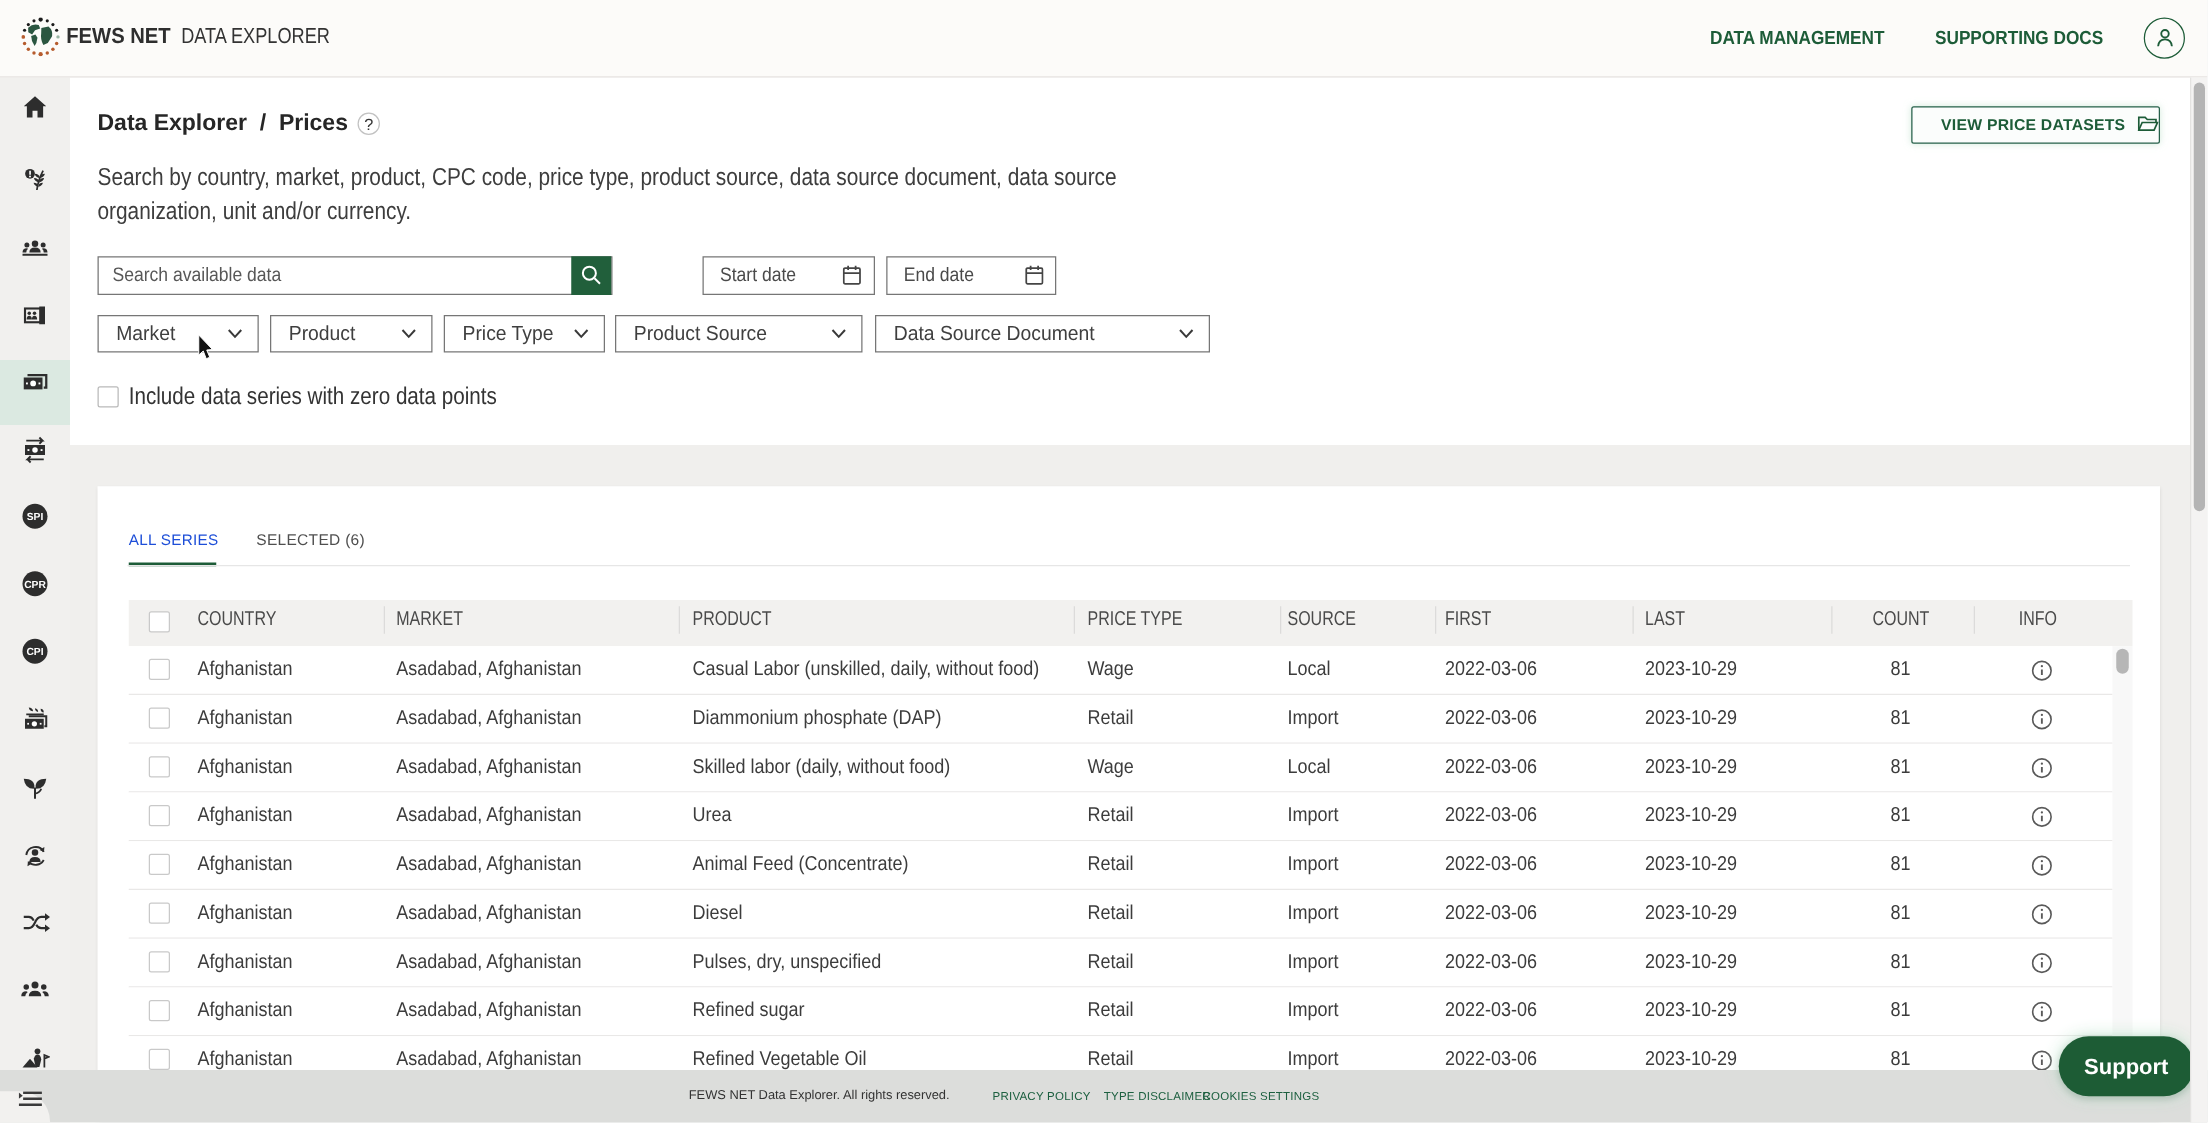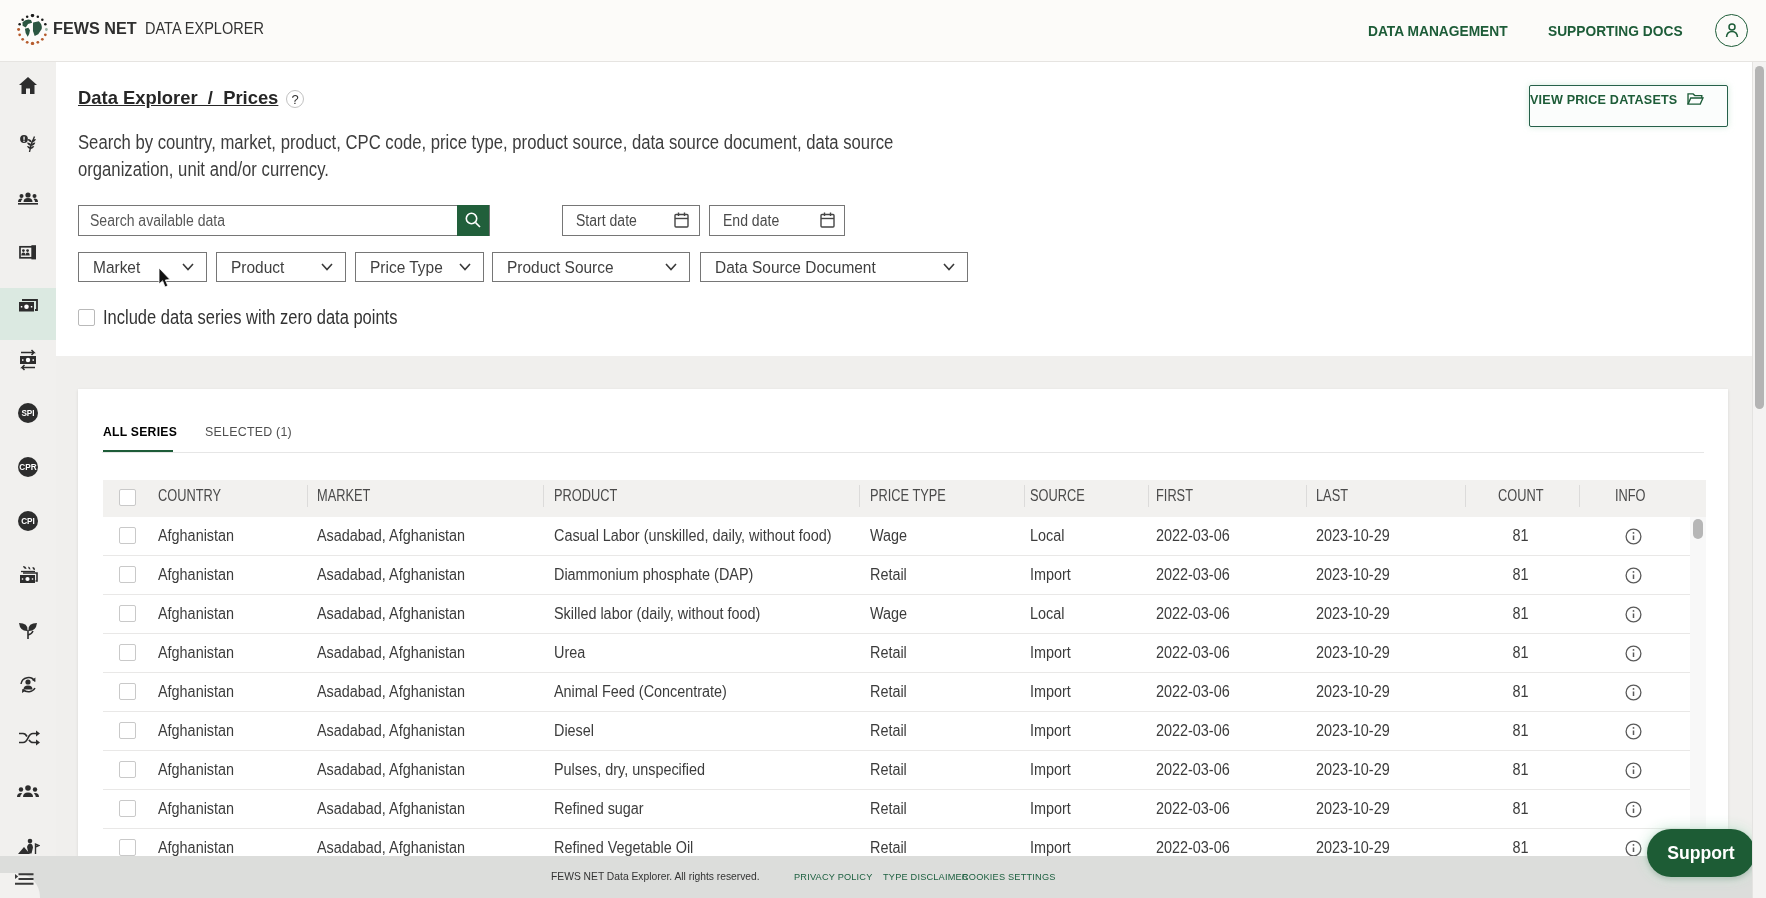--- a/index.html
+++ b/index.html
@@ -12,38 +12,38 @@
 #brand { left:53px; top:18px; font-size:17.4px; font-weight:bold; color:#2e2e2e; z-index:31; transform:scaleX(0.93); transform-origin:0 0; }
 #appname { left:145px; top:18px; font-size:17.4px; color:#333; z-index:31; transform:scaleX(0.835); transform-origin:0 0; }
 .navlink { top:22px; font-size:15.2px; font-weight:bold; color:#1d5c38; z-index:31; transform:scaleX(0.906); transform-origin:0 0; }
 #avatar { left:1715px; top:14px; width:33px; height:33px; border:1.4px solid #1d5c38; border-radius:50%; z-index:31; }
 
 #sidebar { left:0; top:62px; width:56px; height:836px; background:#f1f0ee; z-index:20; }
 #sidehl { left:0; top:226px; width:56px; height:52px; background:#dbe9e1; }
 .sicon { left:16px; width:24px; height:24px; }
 
 #sec1 { left:56px; top:62px; width:1710px; height:294px; background:#ffffff; }
-#h1 { left:78px; top:87px; font-size:18.4px; font-weight:bold; color:#262626;text-decoration:underline; }
+#h1 { left:78px; top:87px; font-size:18.4px; font-weight:bold; color:#262626; }
 #qmark { left:286px; top:90px; width:18px; height:18px; border:1px solid #c2c2c2; border-radius:50%; color:#333; font-size:13px; text-align:center; line-height:17px; }
-#viewbtn { left:1529px; top:85px; width:199px; height:42px; border:1px solid #26604a; border-radius:2px; background:#fbfdfc; color:#1d5c38; font-size:12.6px; font-weight:bold; letter-spacing:0.2px; text-align:left; line-height:28px; box-shadow:0 0 6px rgba(180,220,195,0.6); }
+#viewbtn { left:1529px; top:85px; width:199px; height:30px; border:1px solid #26604a; border-radius:2px; background:#fbfdfc; color:#1d5c38; font-size:12.6px; font-weight:bold; letter-spacing:0.2px; text-align:right; line-height:28px; box-shadow:0 0 6px rgba(180,220,195,0.6); }
 #para { left:78px; top:129px; width:1100px; font-size:19.6px; color:#3d3d3d; line-height:26.5px; transform:scaleX(0.851); transform-origin:0 0; }
 .inp { border:1px solid #767676; background:#fff; font-size:15.6px; color:#4a4a4a; }
 .sq { display:inline-block; transform:scaleX(0.9); transform-origin:0 50%; }
 #searchinp { left:78px; top:205px; width:412px; height:31px; line-height:29px; padding-left:11px; color:#575757; }
 #searchbtn { left:457px; top:205px; width:32px; height:31px; background:#215f3b; }
 #startdate { left:562px; top:205px; width:138px; height:31px; line-height:29px; padding-left:13px; }
 #enddate { left:709px; top:205px; width:136px; height:31px; line-height:29px; padding-left:13px; }
 .dd { top:252px; height:30px; border:1px solid #767676; background:#fff; font-size:16.3px; color:#3f3f3f; line-height:28px; padding-left:14px; }
 .dq { display:inline-block; transform:scaleX(0.95); transform-origin:0 50%; }
 .chev { position:absolute; top:10px; width:12px; height:8px; }
 #cbrow { left:78px; top:309px; width:17px; height:17px; border:1px solid #b9b9b9; border-radius:2px; background:#fff; }
 #cblabel { left:103px; top:306px; font-size:19.4px; color:#333; transform:scaleX(0.851); transform-origin:0 0; }
 
 #card { left:78px; top:389px; width:1650px; height:509px; background:#fff; box-shadow:0 1px 3px rgba(0,0,0,0.1); }
-#tab1 { left:103px; top:425px; font-size:12.2px; font-weight:bold; color:#000000; letter-spacing:0.25px; }
+#tab1 { left:103px; top:425px; font-size:12.2px; font-weight:normal; color:#1d4ed8; letter-spacing:0.25px; }
 #tab2 { left:205px; top:425px; font-size:12.4px; color:#4f4f4f; letter-spacing:0.25px; }
 #tabline { left:103px; top:450px; width:70px; height:3px; background:#1d5c38; }
 #tabborder { left:102px; top:452px; width:1602px; height:1px; background:#e6e6e6; }
 
 #thead { left:103px; top:480px; width:1603px; height:37px; background:#f2f1ef; }
 .hlabel { position:absolute; top:7px; font-size:16px; color:#4a4a4a; transform:scaleX(0.8); transform-origin:0 50%; }
 .hsep { position:absolute; top:5px; width:1px; height:22px; background:#dcdbda; }
 .row { position:absolute; left:103px; width:1587px; height:39px; border-bottom:1px solid #e9e8e7; background:#fff; }
 .cell { position:absolute; top:10px; font-size:16px; color:#3c3c3c; white-space:nowrap; transform:scaleX(0.9); transform-origin:0 50%; }
 .cb { position:absolute; left:16px; width:17px; height:17px; border:1px solid #c9c9c9; border-radius:2px; background:#fff; }
@@ -265,21 +265,21 @@
 </div>
 
 <svg class="abs" style="left:158px; top:268px; width:15px; height:21px; z-index:70" viewBox="0 0 15 21">
   <path d="M1 0 L1 16 L4.6 12.8 L7 19 L9.8 17.8 L7.4 12 L12 11.6 Z" fill="#111" stroke="#fff" stroke-width="0.8"></path>
 </svg>
 
 <div class="abs" id="cbrow"></div>
 <div class="abs" id="cblabel">Include data series with zero data points</div>
 
 <div class="abs" id="tab1">ALL SERIES</div>
-<div class="abs" id="tab2">SELECTED (1)</div>
+<div class="abs" id="tab2">SELECTED (6)</div>
 <div class="abs" id="tabline"></div>
 <div class="abs" id="tabborder"></div>
 
 <div class="abs" id="thead">
   <div class="cb" style="top:9px; background:#fff;"></div>
   <div class="hlabel" style="left:55px">COUNTRY</div>
   <div class="hlabel" style="left:214px">MARKET</div>
   <div class="hlabel" style="left:451px">PRODUCT</div>
   <div class="hlabel" style="left:767px">PRICE TYPE</div>
   <div class="hlabel" style="left:927px">SOURCE</div>

